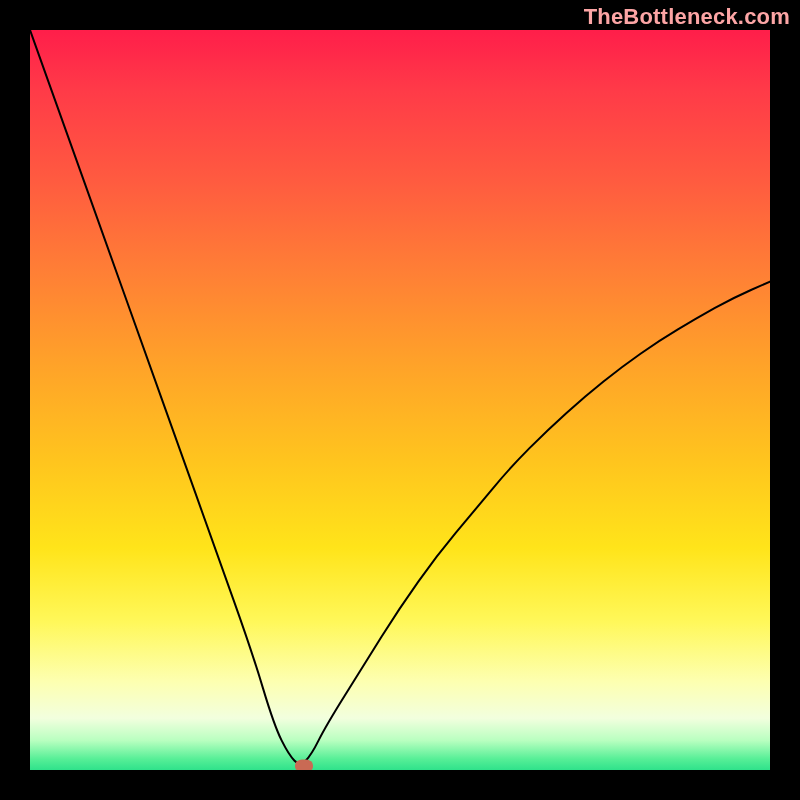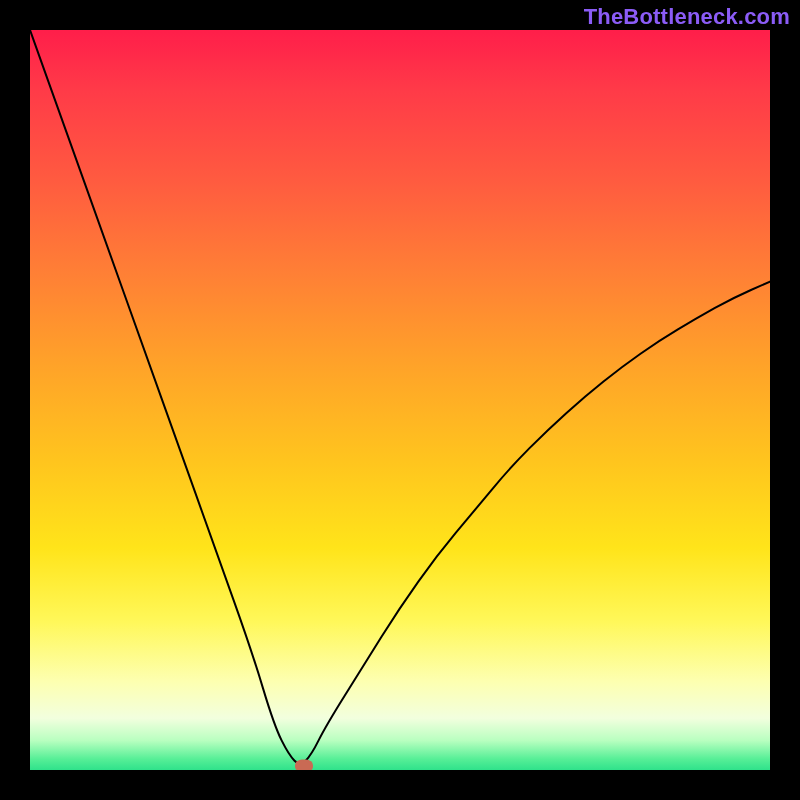--- a/index.html
+++ b/index.html
@@ -13,21 +13,21 @@
   .frame {
     position: relative;
     width: 800px;
     height: 800px;
     background: #000;
   }
   .watermark {
     position: absolute;
     top: 4px;
     right: 10px;
-    color: #8b5cf6;
+    color: #fca5a5;
     font-size: 22px;
     font-weight: 600;
     letter-spacing: 0.2px;
     z-index: 10;
   }
   .plot-area {
     position: absolute;
     left: 30px;
     top: 30px;
     width: 740px;

